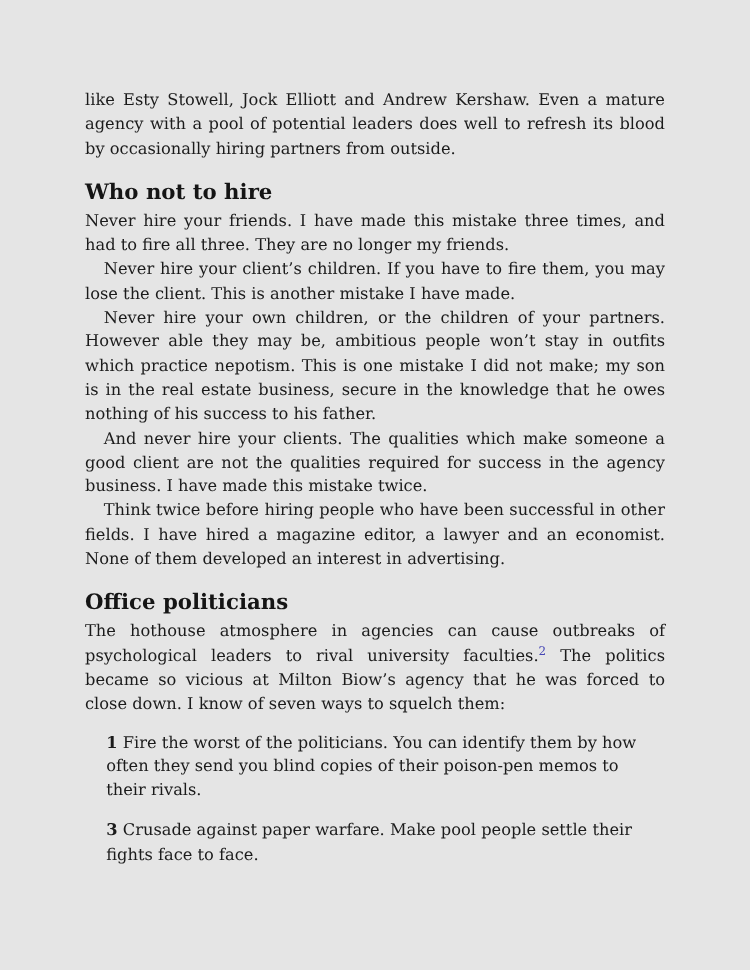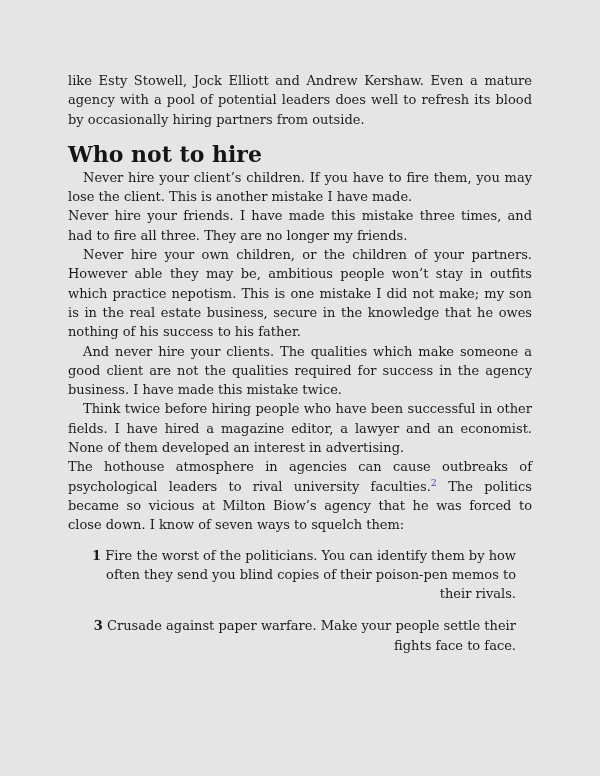--- a/index.html
+++ b/index.html
@@ -25,21 +25,21 @@
   }
   .para {
     margin: 0;
     text-align: justify;
   }
   .para.indent {
     text-indent: 15px;
   }
   .section-heading {
     font-family: "DejaVu Serif", "Liberation Serif", serif;
-    font-size: 22px;
+    font-size: 17px;
     font-weight: bold;
     color: #151515;
     margin: 15px 0 3px 0;
     text-align: left;
     line-height: 21px;
   }
   .fn-ref {
     font-size: 9.5px;
     line-height: 0;
     vertical-align: baseline;
@@ -49,44 +49,45 @@
     text-decoration: none;
     cursor: pointer;
   }
   .squelch-list {
     margin-top: 11px;
     padding-left: 17px;
   }
   .squelch-list .list-item {
     margin: 0 0 13px 0;
     padding-right: 16px;
-    text-align: right;
+    text-align: left;
   }
   .list-num {
     font-weight: bold;
   }
 </style>
 </head>
 <body>
 
 <div class="page">
   <div class="body-text">
 
     <p class="para">like Esty Stowell, Jock Elliott and Andrew Kershaw. Even a mature agency with a pool of potential leaders does well to refresh its blood by occasionally hiring partners from outside.</p>
 
     <h2 class="section-heading">Who not to hire</h2>
 
+    <p class="para">Never hire your friends. I have made this mistake three times, and had to fire all three. They are no longer my friends.</p>
     <p class="para indent">Never hire your client’s children. If you have to fire them, you may lose the client. This is another mistake I have made.</p>
-    <p class="para">Never hire your friends. I have made this mistake three times, and had to fire all three. They are no longer my friends.</p>
     <p class="para indent">Never hire your own children, or the children of your partners. However able they may be, ambitious people won’t stay in outfits which practice nepotism. This is one mistake I did not make; my son is in the real estate business, secure in the knowledge that he owes nothing of his success to his father.</p>
     <p class="para indent">And never hire your clients. The qualities which make someone a good client are not the qualities required for success in the agency business. I have made this mistake twice.</p>
     <p class="para indent">Think twice before hiring people who have been successful in other fields. I have hired a magazine editor, a lawyer and an economist. None of them developed an interest in advertising.</p>
 
+    <h2 class="section-heading">Office politicians</h2>
 
     <p class="para"><span>The hothouse atmosphere in agencies can cause outbreaks of psychological leaders to rival university faculties.</span><sup class="fn-ref">2</sup><span> The politics became so vicious at Milton Biow’s agency that he was forced to close down. I know of seven ways to squelch them:</span></p>
 
     <div class="squelch-list">
       <p class="list-item"><span class="list-num">1</span> <span>Fire the worst of the politicians. You can identify them by how often they send you blind copies of their poison-pen memos to their rivals.</span></p>
-      <p class="list-item"><span class="list-num">3</span> <span>Crusade against paper warfare. Make your people settle their fights face to face.</span></p>
+      <p class="list-item"><span class="list-num">3</span> <span>Crusade against paper warfare. Make pool people settle their fights face to face.</span></p>
     </div>
 
   </div>
 </div>
 
 </body></html>

